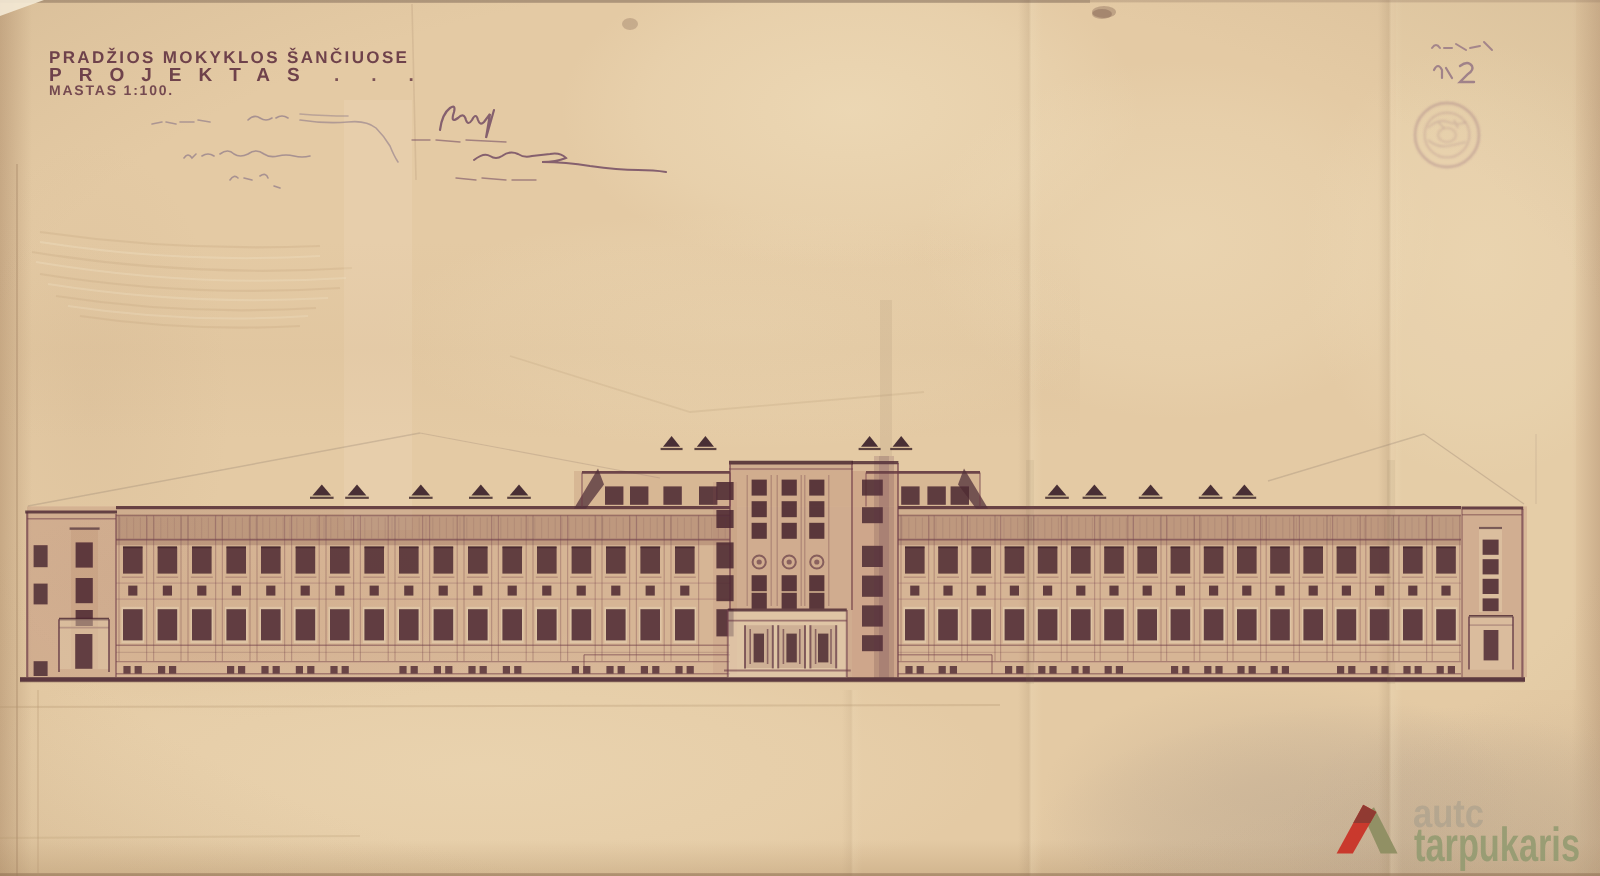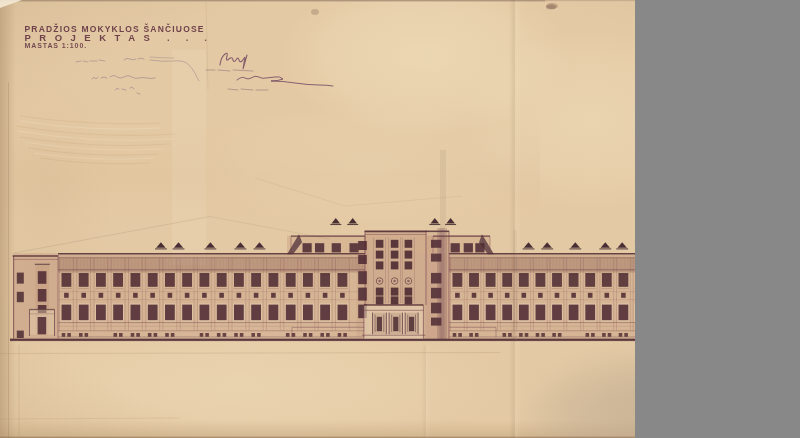--- a/index.html
+++ b/index.html
@@ -1,13 +1,13 @@
 <!DOCTYPE html>
 <html><head><meta charset="utf-8"><title>d</title>
-<style>html,body{margin:0;padding:0;background:#888}#pg{position:relative;width:635px;height:438px;overflow:hidden}</style>
+<style>html,body{margin:0;padding:0;background:#888}#pg{position:relative;width:800px;height:438px;overflow:hidden}</style>
 </head><body>
 <div id="pg">
 <svg width="800" height="438" viewBox="0 0 800 438">
 
 <defs>
  <linearGradient id="dband" x1="0" y1="0" x2="0" y2="1">
   <stop offset="0%" stop-color="#c9a87f" stop-opacity="0"></stop>
           <stop offset="55%" stop-color="#c9a87f" stop-opacity="0.12"></stop>
           <stop offset="100%" stop-color="#c9a87f" stop-opacity="0"></stop>
  </linearGradient>

